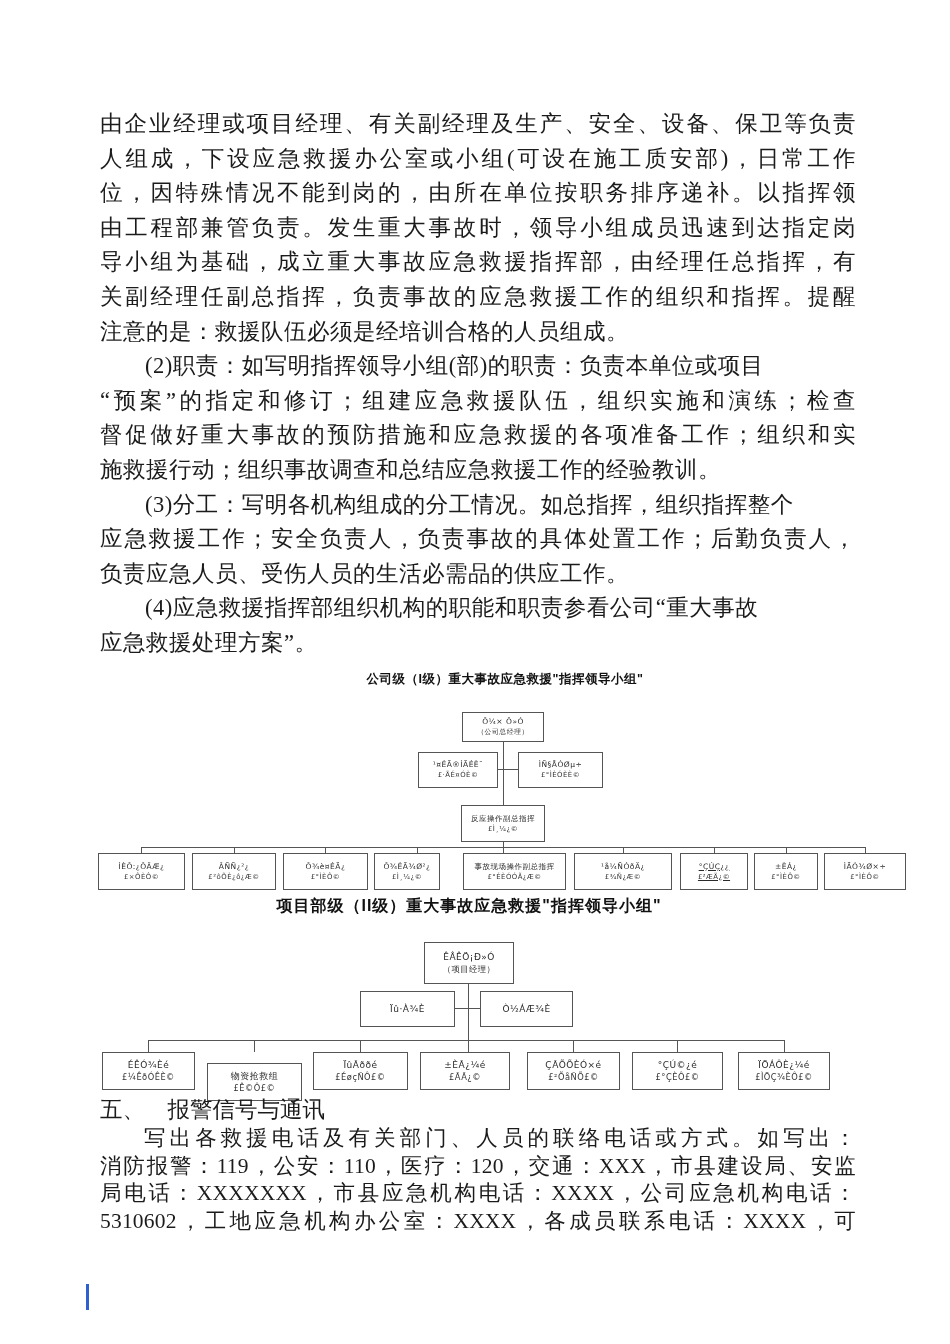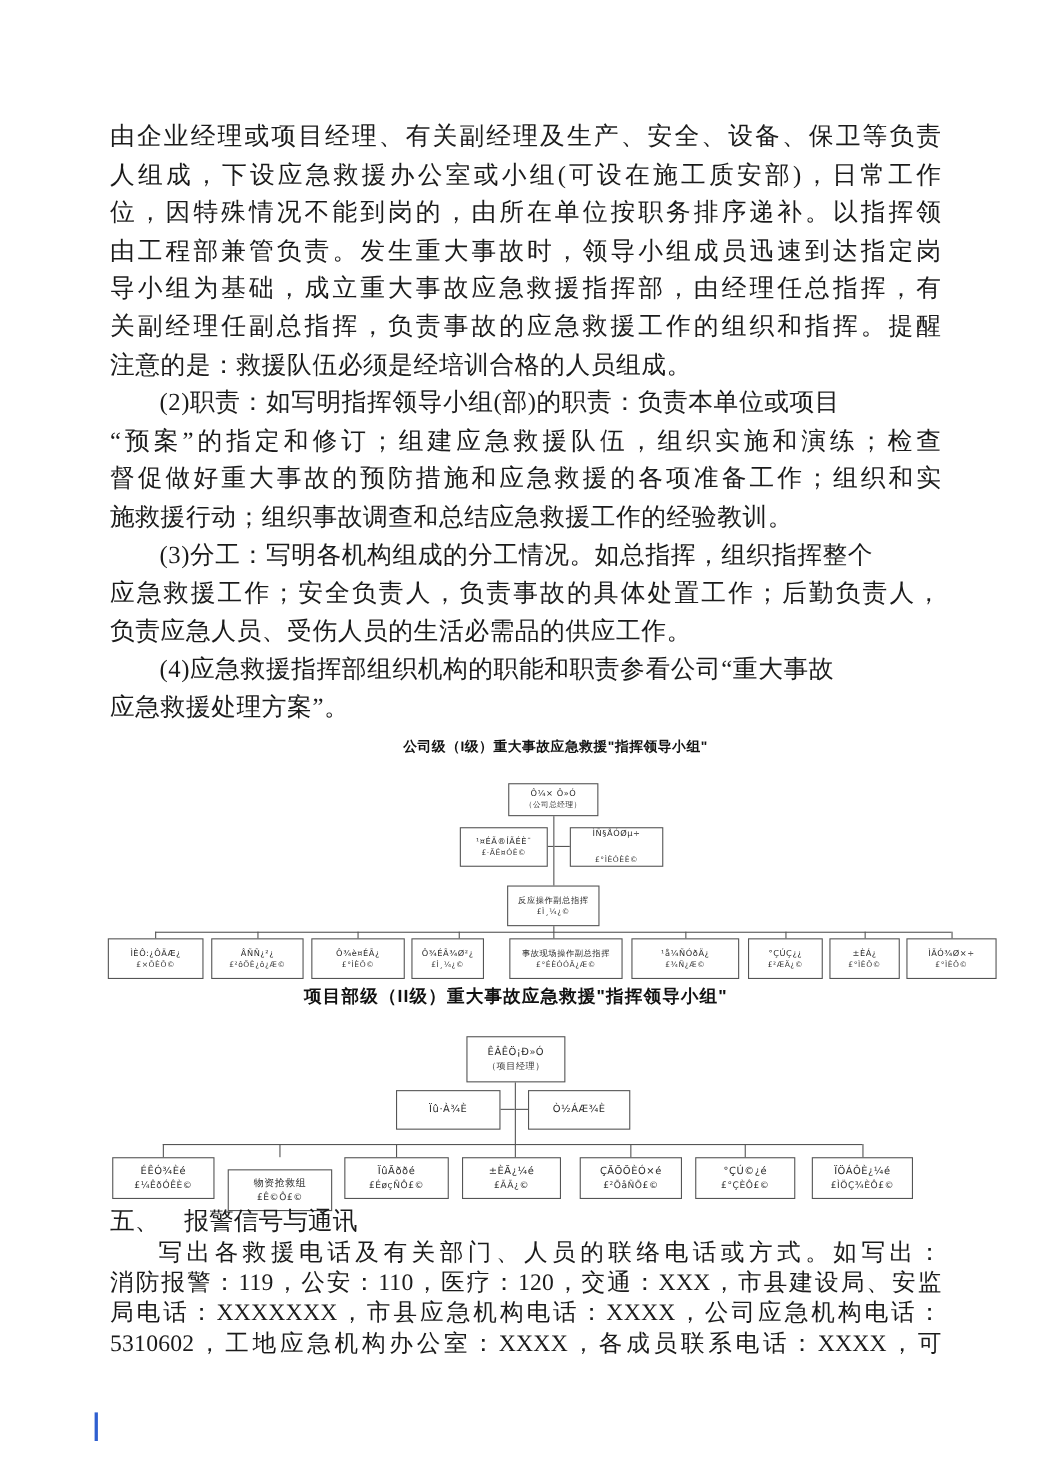--- a/index.html
+++ b/index.html
@@ -74,21 +74,21 @@
   <div class="ctitle" id="title1">公司级（I级）重大事故应急救援"指挥领导小组"</div>
 
   <div class="obox c1box" style="left:462px; top:712px; width:82px; height:30px;">
     <div>Ô¼× Ô»Ó</div>
     <div class="sub">（公司总经理）</div>
   </div>
   <div class="obox c1box" style="left:418px; top:752px; width:80px; height:36px;">
     <div>¹¤ÉÃ®ÍÃÉÈ¯</div>
     <div class="sub">£·ÃÉ¤ÓÈ©</div>
   </div>
-  <div class="obox c1box" style="left:518px; top:752px; width:85px; height:36px;justify-content:space-between;">
+  <div class="obox c1box" style="left:518px; top:752px; width:85px; height:36px;">
     <div>ÌÑ§ÅÓØµ÷</div>
     <div class="sub">£°ÌÈÓÈÈ©</div>
   </div>
   <div class="obox c1box" style="left:461px; top:805px; width:84px; height:37px;">
     <div>反应操作副总指挥</div>
     <div class="sub">£Ì¸¼¿©</div>
   </div>
 
   <div class="obox c1box" style="left:98px;  top:853px; width:87px;  height:37px;">
     <div>ÌÈÔ:¿ÔÄÆ¿</div>
@@ -107,21 +107,21 @@
     <div class="sub">£Ì¸¼¿©</div>
   </div>
   <div class="obox c1box" style="left:463px; top:853px; width:103px; height:37px;">
     <div>事故现场操作副总指挥</div>
     <div class="sub">£°ÉÈÓÓÃ¿Æ©</div>
   </div>
   <div class="obox c1box" style="left:574px; top:853px; width:98px;  height:37px;">
     <div>¹å¼ÑÓðÄ¿</div>
     <div class="sub">£¾Ñ¿Æ©</div>
   </div>
-  <div class="obox c1box" style="left:680px; top:853px; width:68px;  height:37px;">
+  <div class="obox c1box" style="left:680px; top:853px; width:68px;  height:37px;text-decoration:underline;">
     <div>°ÇÚÇ¿¿</div>
     <div class="sub">£²ÆÄ¿©</div>
   </div>
   <div class="obox c1box" style="left:754px; top:853px; width:64px;  height:37px;">
     <div>±ÈÁ¿</div>
     <div class="sub">£°ÌÈÔ©</div>
   </div>
   <div class="obox c1box" style="left:824px; top:853px; width:82px;  height:37px;">
     <div>ÌÃÓ¾Ø×÷</div>
     <div class="sub">£°ÌÈÔ©</div>

